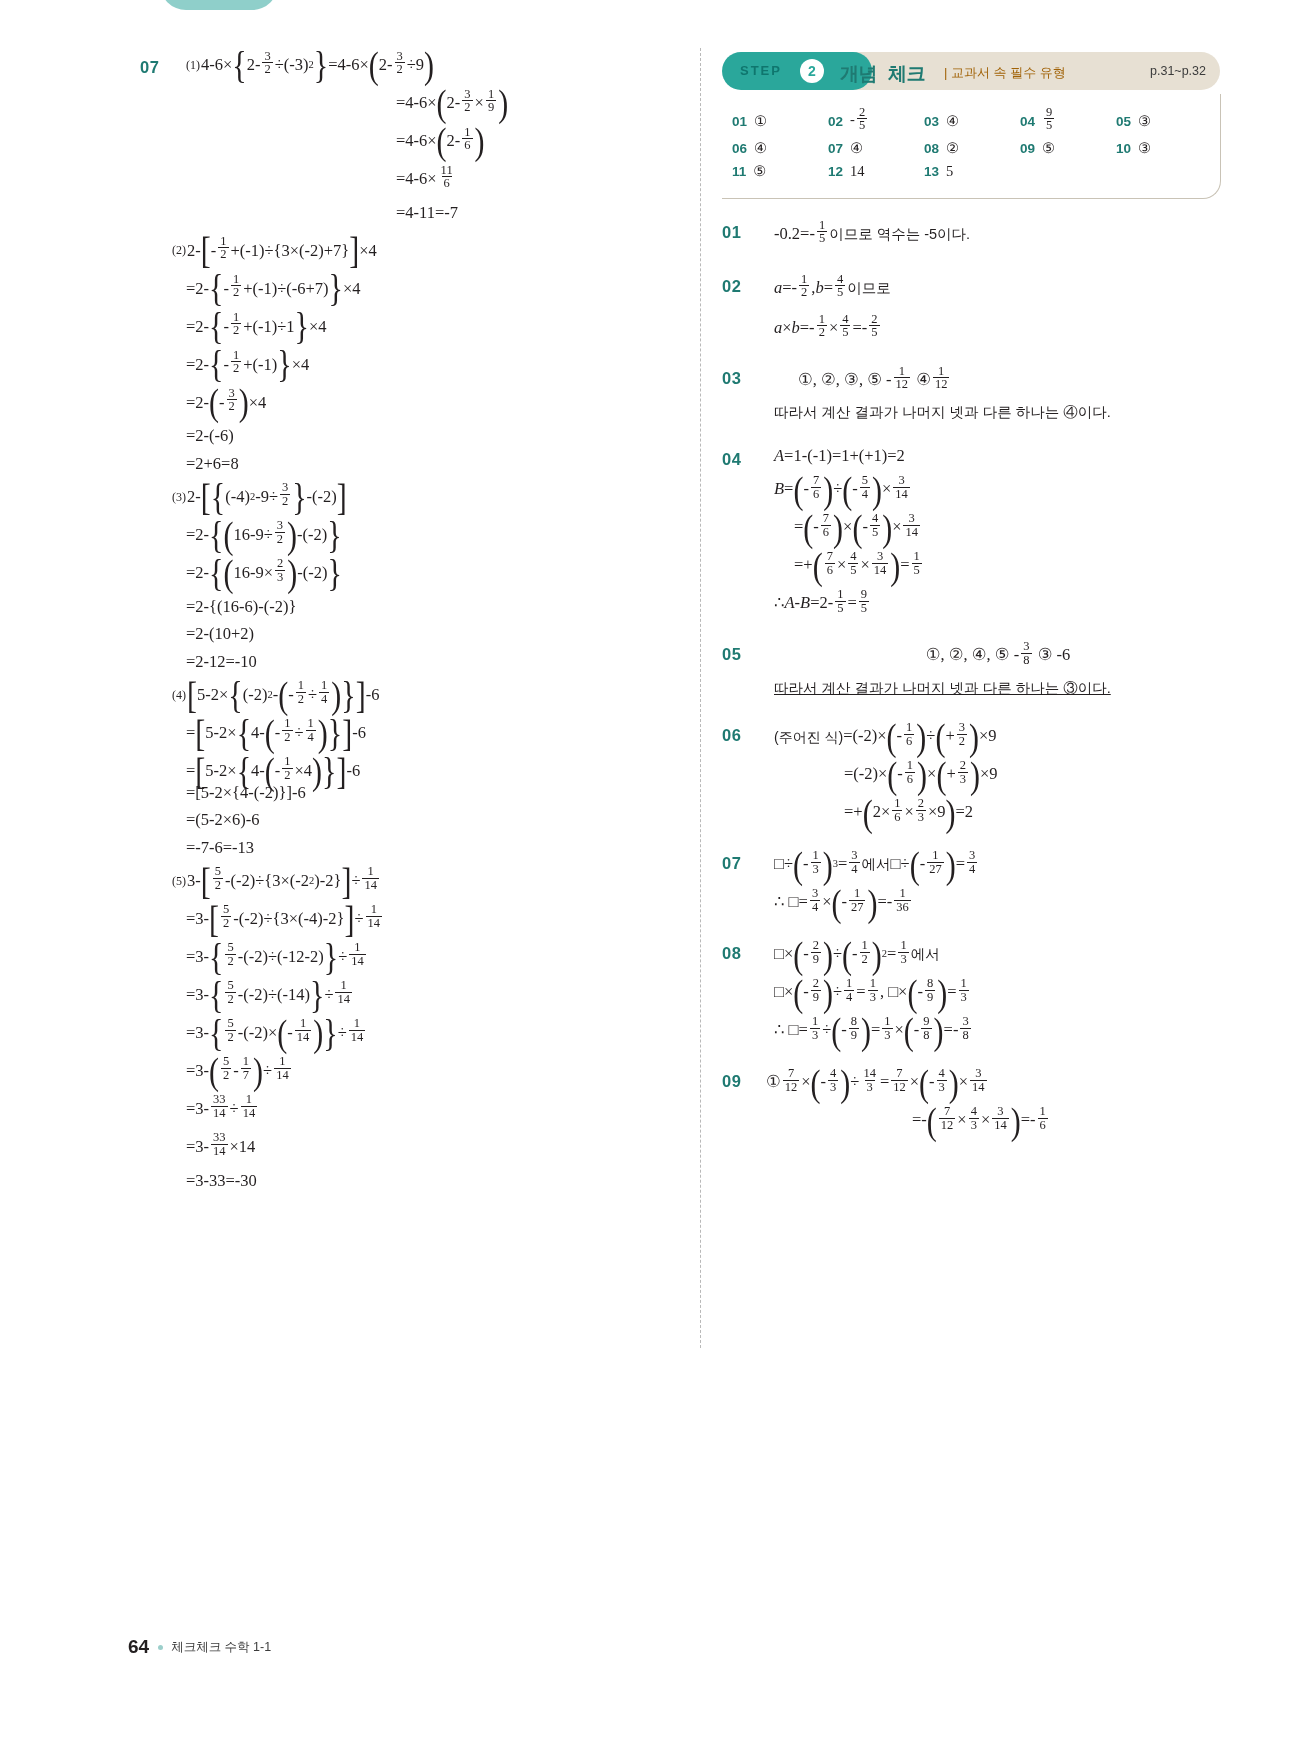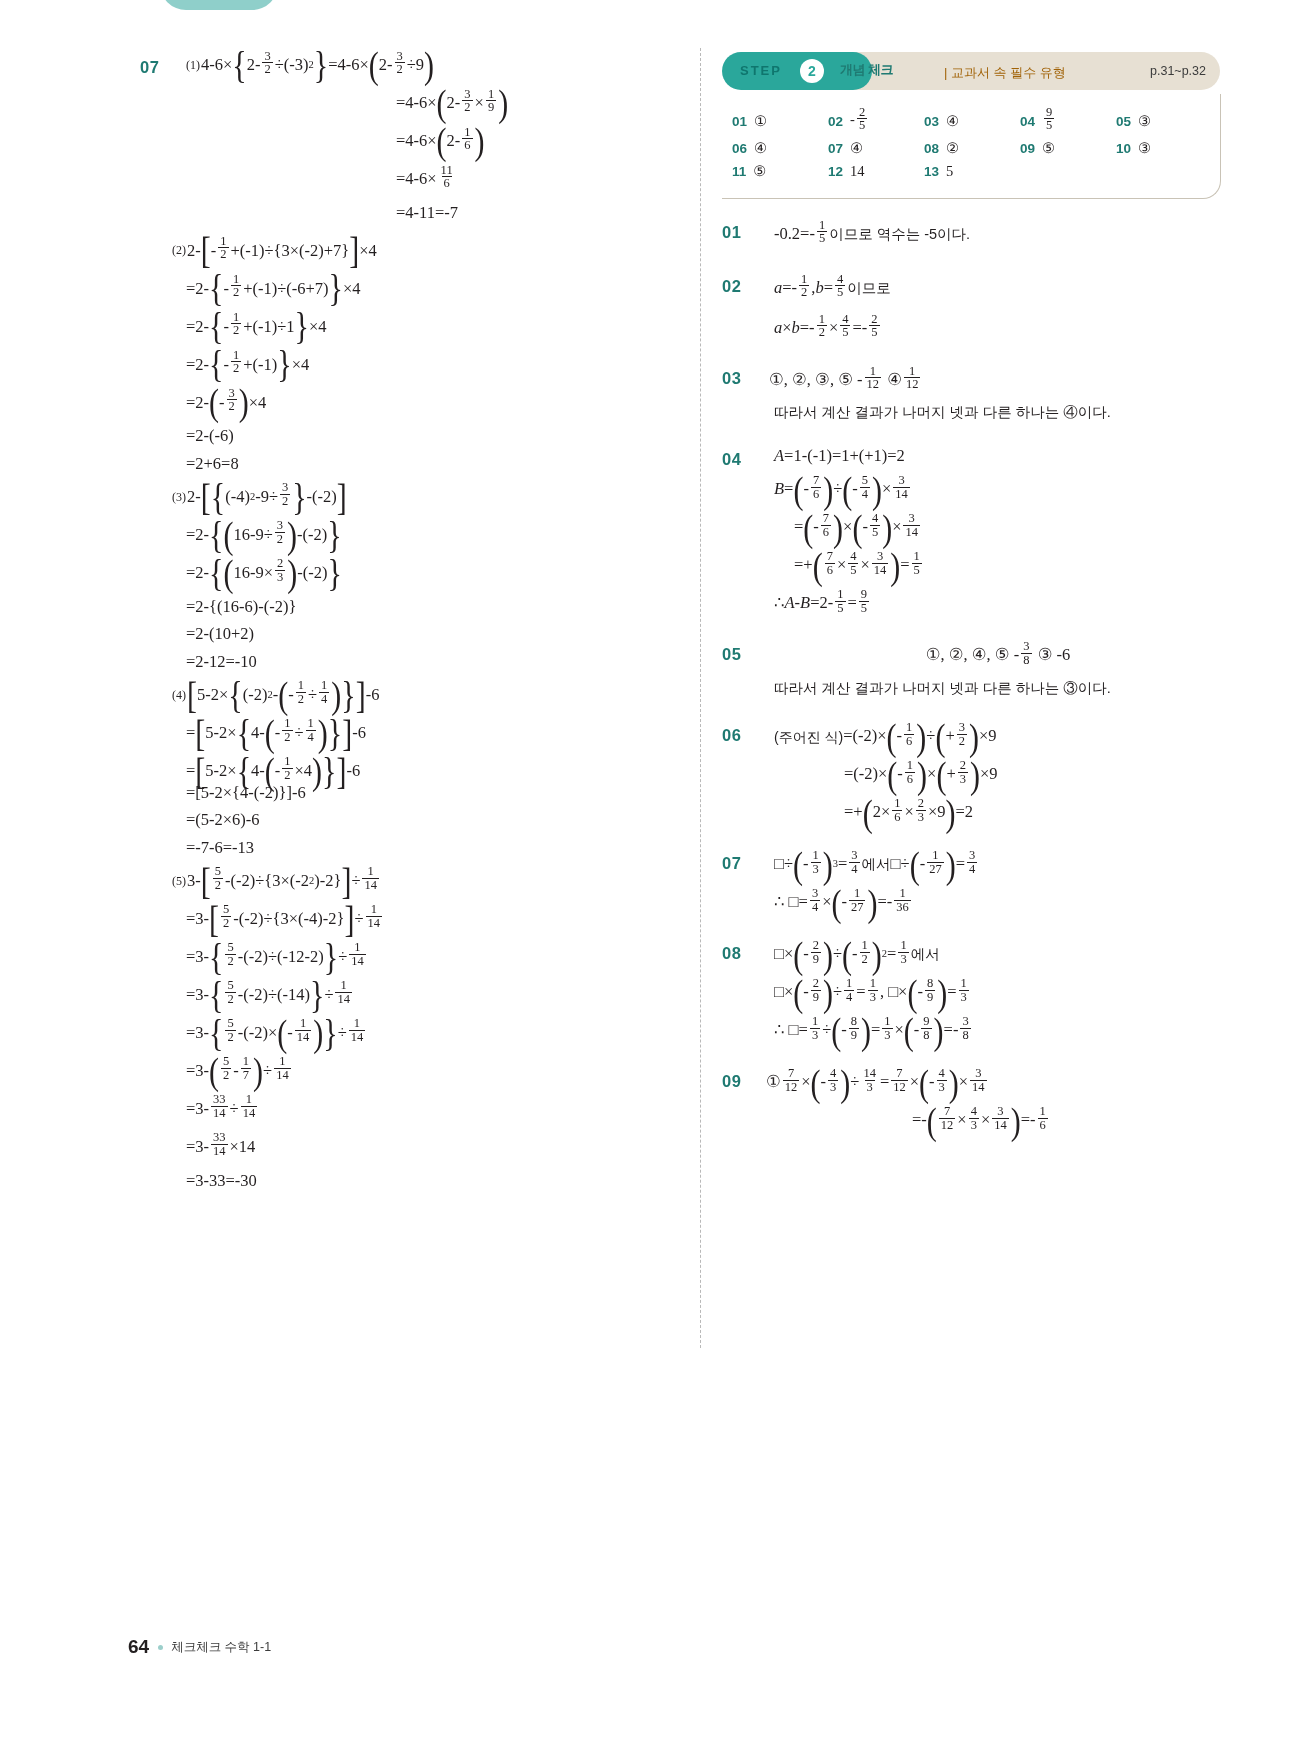--- a/index.html
+++ b/index.html
@@ -67,22 +67,22 @@
   .banner .step{
     position:absolute;left:18px;top:11px;color:#0f766e;font-size:13px;font-weight:bold;
     letter-spacing:2px;font-family:"Liberation Sans",sans-serif;
   }
   .banner .num{
     position:absolute;left:78px;top:7px;width:24px;height:24px;border-radius:50%;
     background:#fff;color:#2aa79b;font-weight:bold;font-size:14px;text-align:center;
     line-height:24px;font-family:"Liberation Sans",sans-serif;
   }
   .banner .title{
-    position:absolute;left:118px;top:9px;color:#1f7a72;font-weight:bold;font-size:13px;
-    font-family:Liberation Sans, sans-serif;letter-spacing:-.5px;
+    position:absolute;left:118px;top:9px;color:#1f7a72;font-weight:bold;font-size:19px;
+    font-family:Liberation Mono, monospace;letter-spacing:-.5px;
   }
   .banner .subtitle{
     position:absolute;left:222px;top:12px;color:#a16207;font-size:13px;
     font-family:"Liberation Sans",sans-serif;
   }
   .banner .pages{
     position:absolute;right:14px;top:12px;color:#3c3c3c;font-size:12.5px;
     font-family:"Liberation Sans",sans-serif;
   }
 
@@ -569,21 +569,21 @@
             <span class="d">5</span>
           </span>=-<span class="fr">
             <span class="n">2</span>
             <span class="d">5</span>
           </span>
       </div>
     </div>
 
     <div class="blk" style="position:relative;margin-bottom:26px;">
       <span class="qnum" style="position:absolute;left:0;top:2px;">03</span>
-      <div class="line mline" style="margin-left:47px;">
+      <div class="line mline" style="margin-left:76px;">
         ①, ②, ③, ⑤ -<span class="fr">
             <span class="n">1</span>
             <span class="d">12</span>
           </span> &nbsp;④ <span class="fr">
             <span class="n">1</span>
             <span class="d">12</span>
           </span>
       </div>
       <div class="line ko" style="margin-left:52px;margin-top:10px;">따라서 계산 결과가 나머지 넷과 다른 하나는 ④이다.</div>
     </div>
@@ -662,21 +662,21 @@
     </div>
 
     <div class="blk" style="position:relative;margin-bottom:26px;">
       <span class="qnum" style="position:absolute;left:0;top:2px;">05</span>
       <div class="line mline" style="margin-left:52px;justify-content:center;">
         ①, ②, ④, ⑤ -<span class="fr">
             <span class="n">3</span>
             <span class="d">8</span>
           </span> &nbsp;③ -6
       </div>
-      <div class="line ko" style="margin-left:52px;margin-top:10px;">따라서 계산 결과가 나머지 넷과 다른 하나는 ③이다.</div>
+      <div class="line ko" style="margin-left:52px;margin-top:10px;text-decoration:underline;">따라서 계산 결과가 나머지 넷과 다른 하나는 ③이다.</div>
     </div>
 
     <div class="blk" style="position:relative;margin-bottom:26px;">
       <span class="qnum" style="position:absolute;left:0;top:2px;">06</span>
       <div class="line mline" style="margin-left:52px;">
         <span class="ko" style="font-size:14px;">(주어진 식)</span>=(-2)×<span class="par">
             <span class="pl">(</span>
           </span>-<span class="fr">
             <span class="n">1</span>
             <span class="d">6</span>

